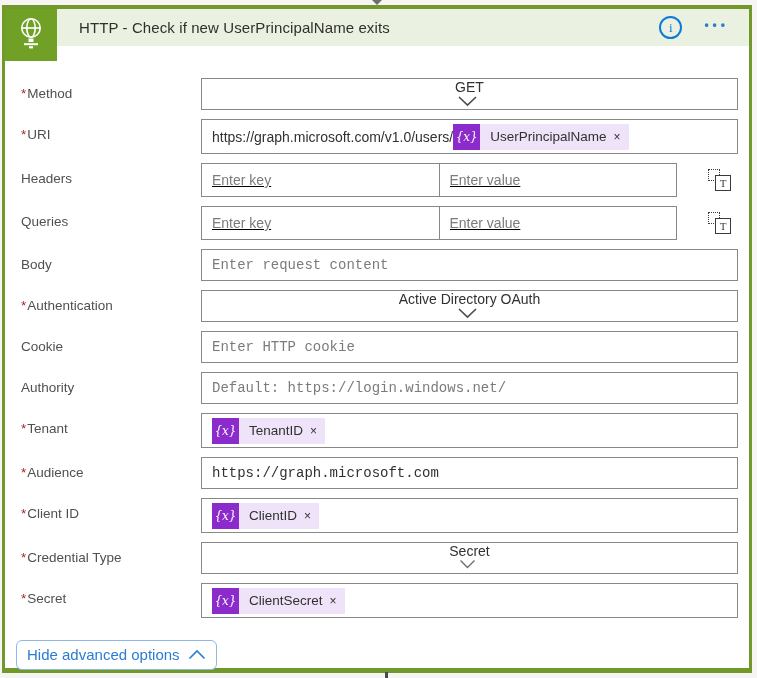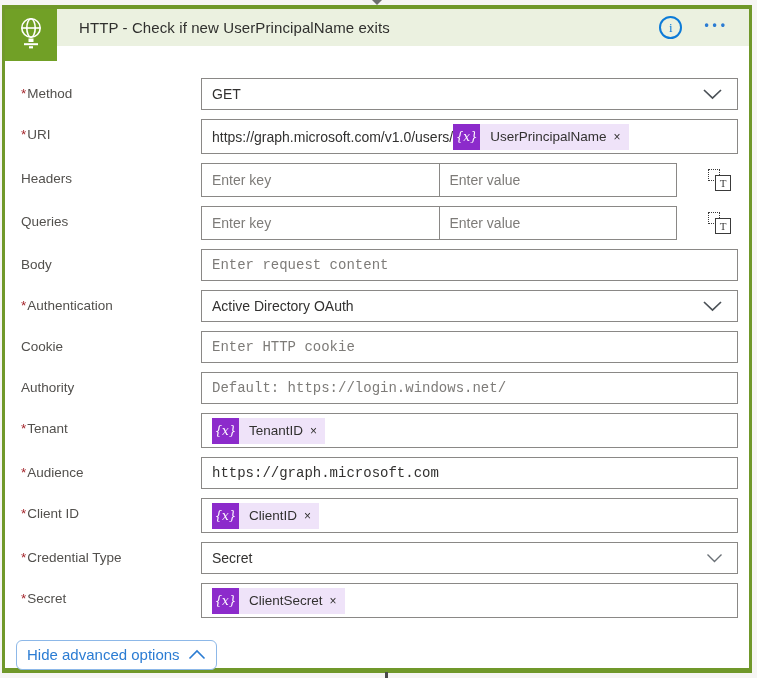--- a/index.html
+++ b/index.html
@@ -34,27 +34,27 @@
   .req { color:#A4262C; margin-right:1px; }
   .field-area { flex:1; }
 
   .field { width:537px; border:1px solid #8A8886; background:#fff; display:flex; align-items:center;
     height:32px; padding:0 10px; font-size:14px; color:#323130; }
   .field input { border:none; outline:none; width:100%; font-size:14px; color:#323130;
     font-family:Liberation Mono, monospace; background:transparent; }
   .field input::placeholder { color:#7d7b78; opacity:1; }
   .tall { height:35px; }
 
-  .dropdown { justify-content:space-between; cursor:pointer; }
+  .dropdown { cursor:pointer;flex-direction:column; }
   .chev { display:flex; align-items:center; padding-right:4px; }
 
   
   .kv-row .field-area { display:flex; align-items:center; justify-content:flex-start; }
   .kv-box { width:476px; height:34px; border:1px solid #8A8886; display:flex; }
-  .kv-cell { flex:1; display:flex; align-items:center; padding:0 10px; }
+  .kv-cell { flex:1; display:flex; align-items:center; padding:0 10px;text-decoration:underline; }
   .kv-cell + .kv-cell { border-left:1px solid #8A8886; }
   .kv-cell input { border:none; outline:none; width:100%; font-size:14px; color:#323130;
     font-family:"Liberation Sans", sans-serif; }
   .kv-cell input::placeholder { color:#7d7b78; opacity:1; }
   .arr-icon { position:relative; width:23px; height:22px; margin-left:31px; cursor:pointer; flex:0 0 23px; }
   .arr-icon .dotted { position:absolute; left:0; top:0; width:12px; height:12px; border:1px dotted #3a3a3a; }
   .arr-icon .solid { position:absolute; right:0; bottom:0; width:16px; height:16px; border:1px solid #3a3a3a;
     background:#fff; display:flex; align-items:center; justify-content:center;
     font-family:"Liberation Serif", serif; font-size:11px; color:#3a3a3a; }
 

